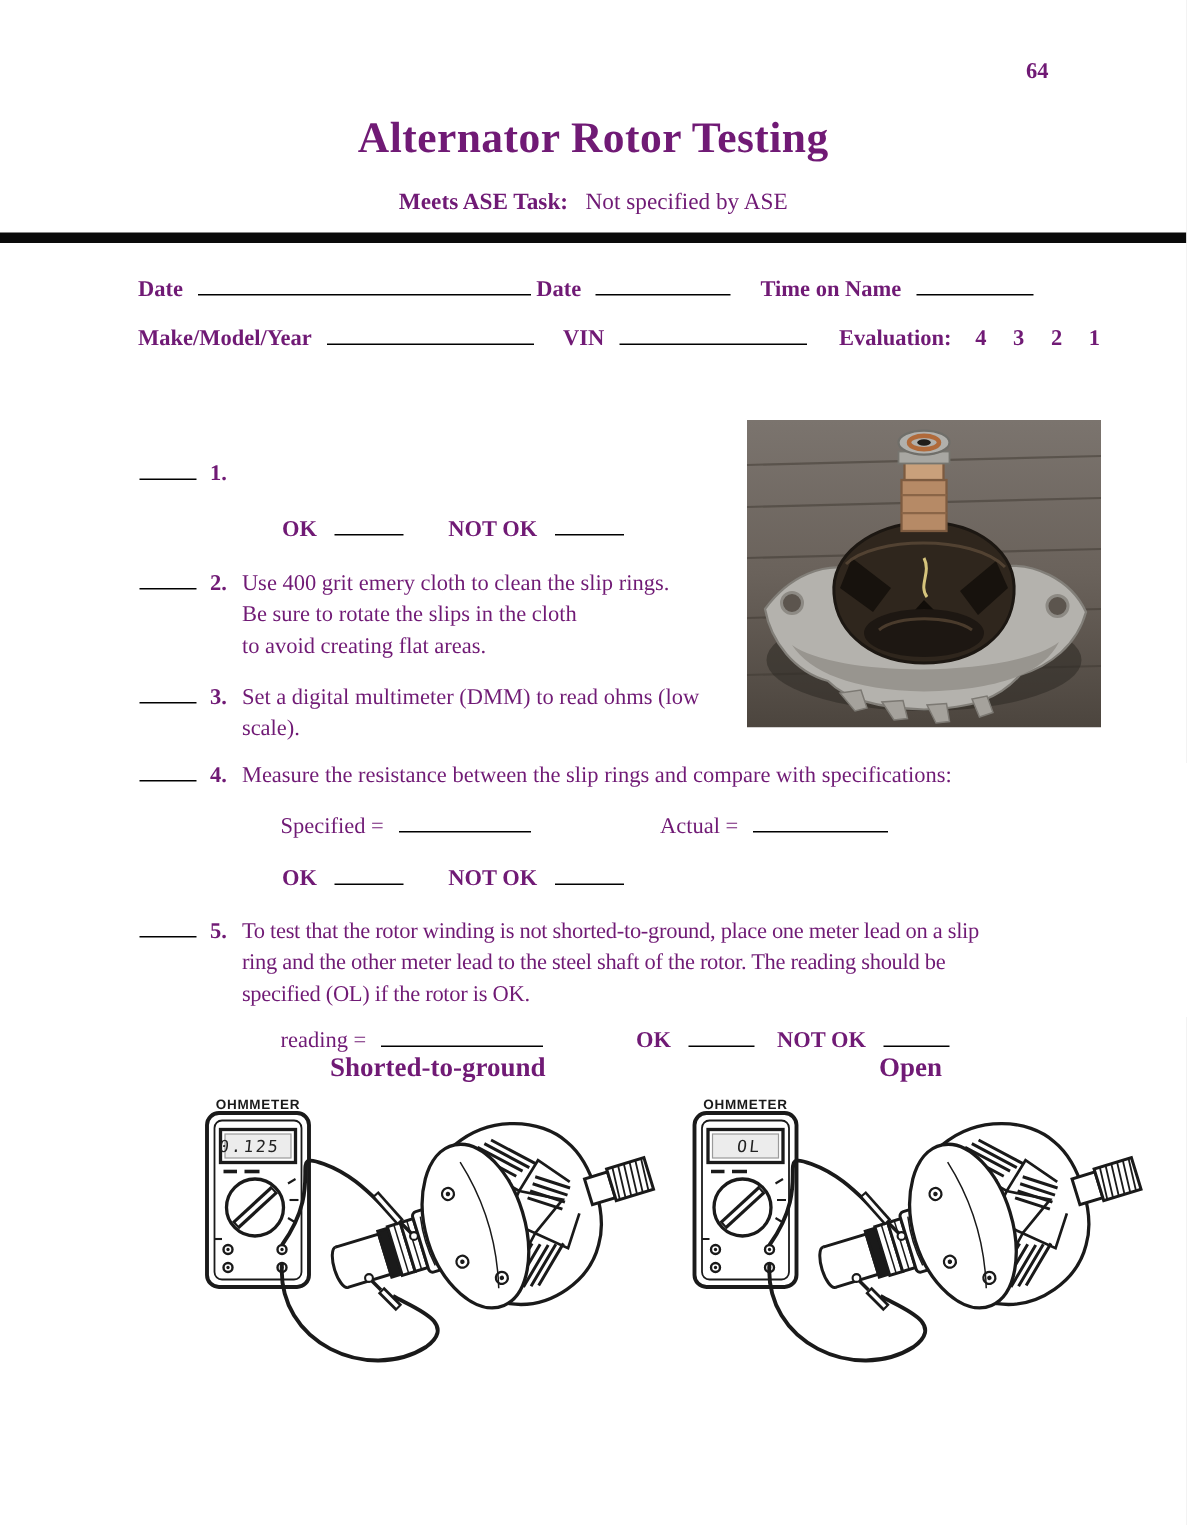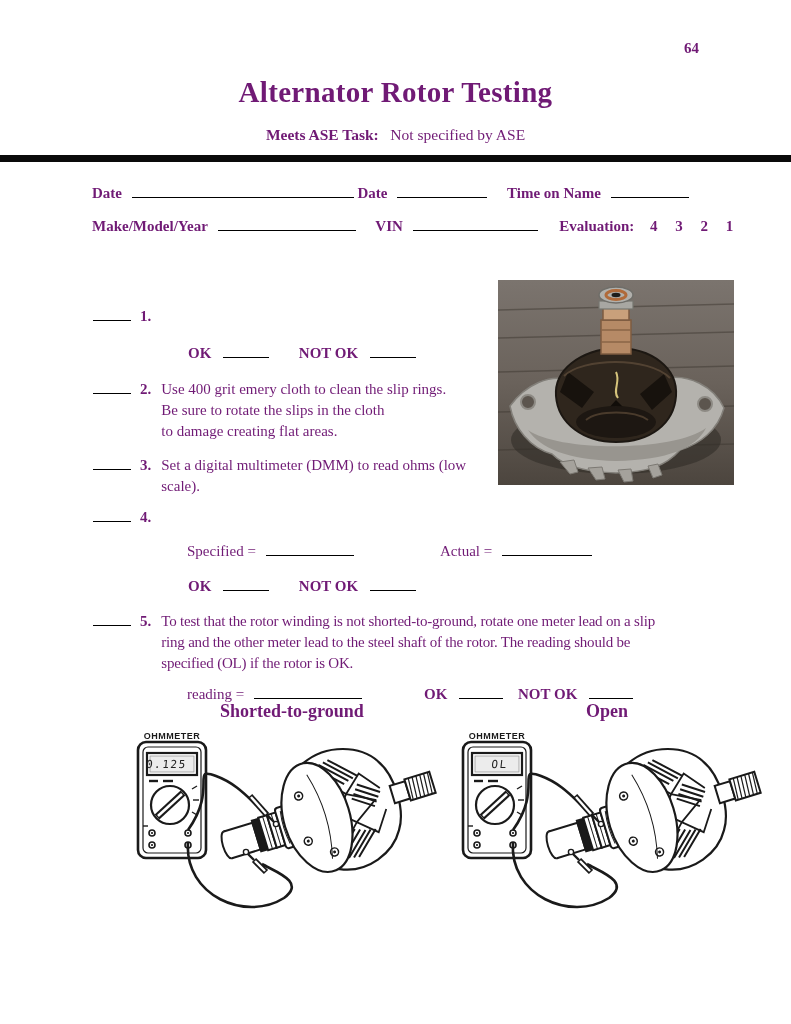--- a/index.html
+++ b/index.html
@@ -117,29 +117,29 @@
   </div>
 
   <div class="abs t15" style="left:188px;top:343px">
     <span class="b">OK</span>
     <span class="blank" style="width:46px;margin-left:8px"></span>
     <span class="b" style="margin-left:26px">NOT OK</span>
     <span class="blank" style="width:46px;margin-left:8px"></span>
   </div>
 
   <div class="abs step" style="left:93px;top:379px">
-    <span class="blank" style="width:38px"></span><span class="stepnum">2.</span><div class="steptext"><div>Use 400 grit emery cloth to clean the slip rings.</div><div>Be sure to rotate the slips in the cloth</div><div>to damage creating flat areas.</div></div>
+    <span class="blank" style="width:38px"></span><span class="stepnum">2.</span><div class="steptext"><div>Use 400 grit emery cloth to clean the slip rings.</div><div>Be sure to rotate the slips in the cloth</div><div>to avoid creating flat areas.</div></div>
   </div>
 
   <div class="abs step" style="left:93px;top:455px">
     <span class="blank" style="width:38px"></span><span class="stepnum">3.</span><div class="steptext"><div>Set a digital multimeter (DMM) to read ohms (low</div><div>scale).</div></div>
   </div>
 
   <div class="abs step" style="left:93px;top:507px">
-    <span class="blank" style="width:38px"></span><span class="stepnum">4.</span>
+    <span class="blank" style="width:38px"></span><span class="stepnum">4.</span><div class="steptext"><div>Measure the resistance between the slip rings and compare with specifications:</div></div>
   </div>
 
   <div class="abs t15" style="left:0;top:541px;width:791px">
     <span class="abs" style="left:187px;top:0">
       <span>Specified =</span>
       <span class="blank" style="width:88px;margin-left:6px"></span>
     </span>
     <span class="abs" style="left:440px;top:0">
       <span>Actual =</span>
       <span class="blank" style="width:90px;margin-left:6px"></span>
@@ -147,21 +147,21 @@
   </div>
 
   <div class="abs t15" style="left:188px;top:576px">
     <span class="b">OK</span>
     <span class="blank" style="width:46px;margin-left:8px"></span>
     <span class="b" style="margin-left:26px">NOT OK</span>
     <span class="blank" style="width:46px;margin-left:8px"></span>
   </div>
 
   <div class="abs step" style="left:93px;top:611px">
-    <span class="blank" style="width:38px"></span><span class="stepnum">5.</span><div class="steptext" style="letter-spacing:-0.2px"><div>To test that the rotor winding is not shorted-to-ground, rotate one meter lead on a slip</div><div>ring and the other meter lead to the steel shaft of the rotor.  The reading should be</div><div>specified (OL) if the rotor is OK.</div></div>
+    <span class="blank" style="width:38px"></span><span class="stepnum">5.</span><div class="steptext" style="letter-spacing:-0.2px"><div>To test that the rotor winding is not shorted-to-ground, place one meter lead on a slip</div><div>ring and the other meter lead to the steel shaft of the rotor.  The reading should be</div><div>specified (OL) if the rotor is OK.</div></div>
   </div>
 
   <div class="abs t15" style="left:0;top:684px;width:791px">
     <span class="abs" style="left:187px;top:0">
       <span>reading =</span>
       <span class="blank" style="width:108px;margin-left:6px"></span>
     </span>
     <span class="abs" style="left:424px;top:0">
       <span class="b">OK</span>
       <span class="blank" style="width:44px;margin-left:8px"></span>

